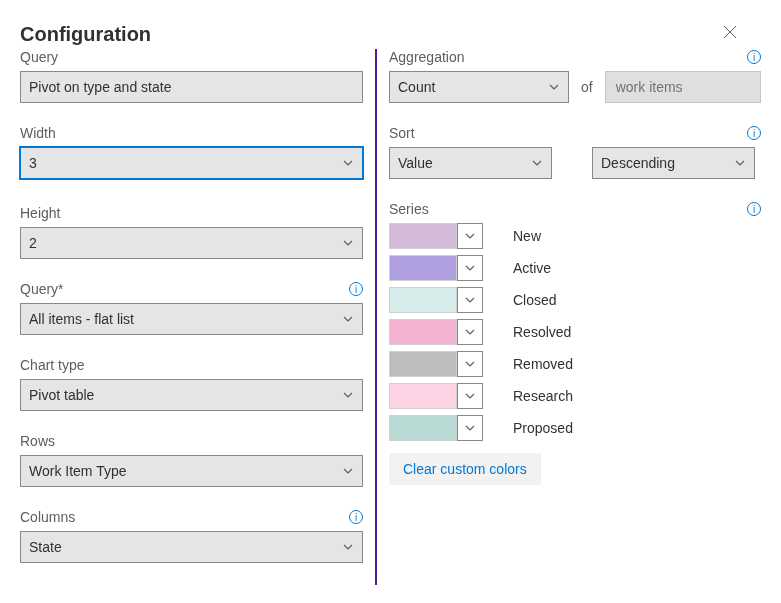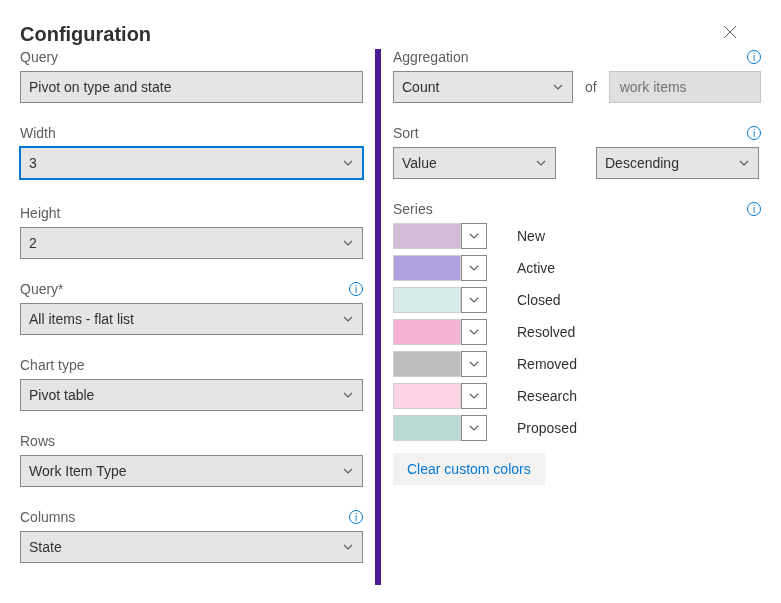--- a/index.html
+++ b/index.html
@@ -35,21 +35,21 @@
       display: flex;
       gap: 0;
     }
     .left-col {
       width: 355px;
       padding-right: 12px;
     }
     .right-col {
       flex: 1;
       padding-left: 12px;
-      border-left: 6px solid #4c1d95;
+      border-left: 2px solid #4c1d95;
     }
     .field-group { margin-bottom: 22px; }
     .label-row {
       display: flex;
       justify-content: space-between;
       align-items: center;
       margin-bottom: 6px;
     }
     .label {
       font-size: 14px;

